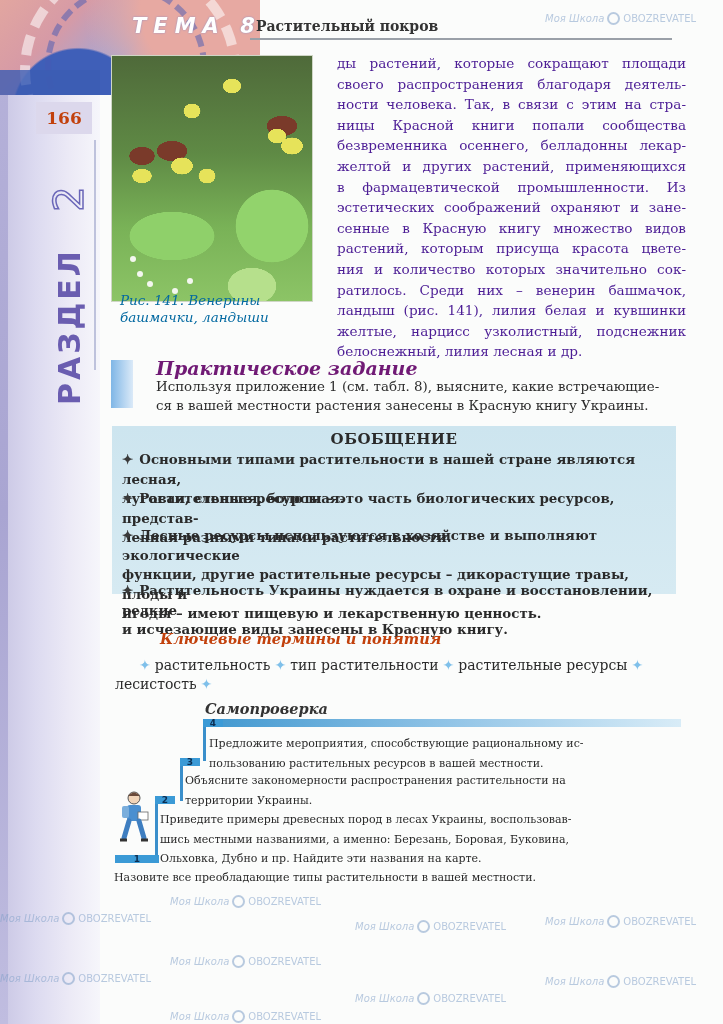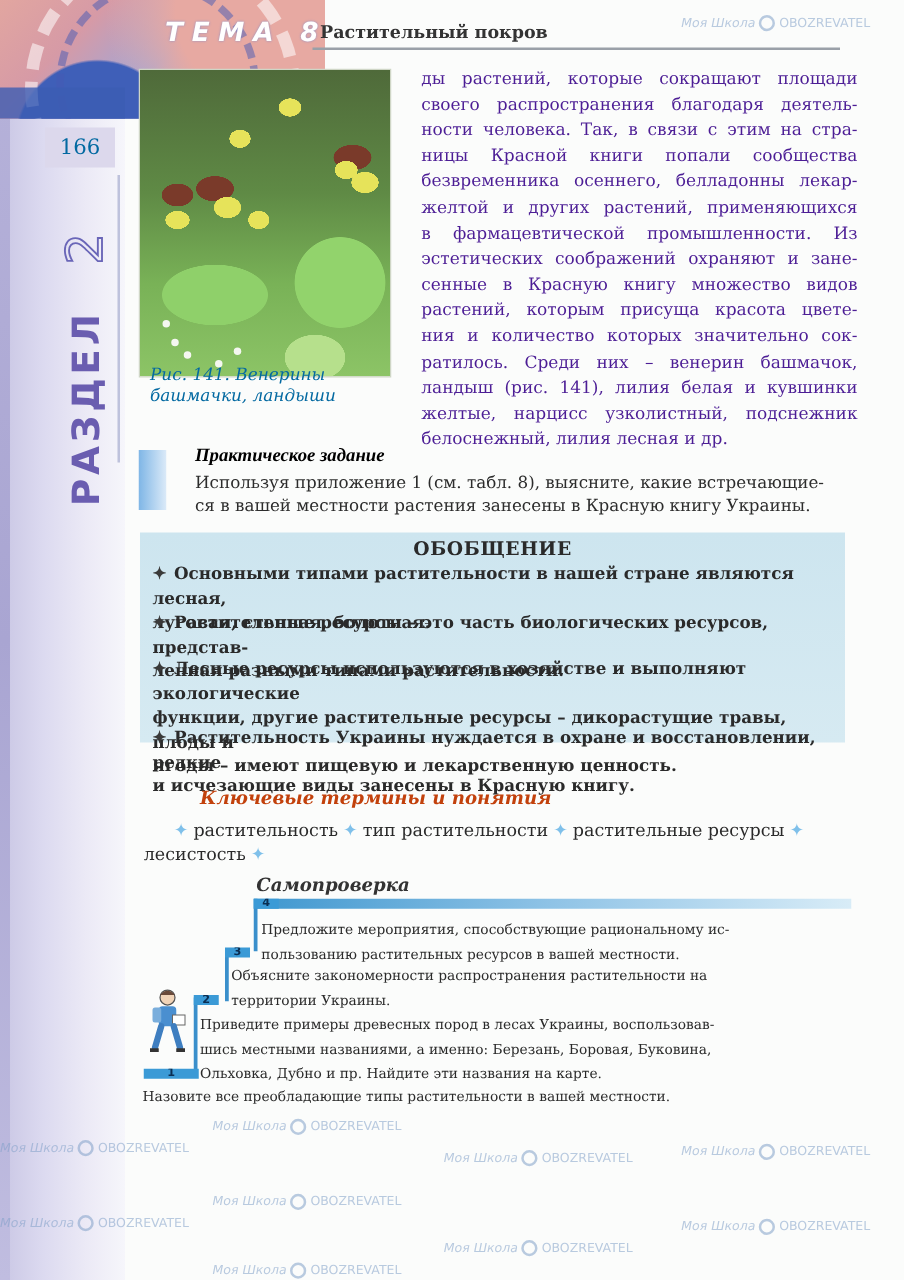--- a/index.html
+++ b/index.html
@@ -10,21 +10,21 @@
     background:
       radial-gradient(circle at 30% 120%,#3f5fb8 0 30%,transparent 31%),
       radial-gradient(circle at 80% 10%,#e7a9a2 0 30%,transparent 55%),
       linear-gradient(135deg,#e2a6a0 0%,#d69aa6 25%,#9fa7d9 50%,#e4b0aa 75%,#f0c6bd 100%);}
   .header-art .globe{position:absolute;left:20px;top:-40px;width:200px;height:200px;border-radius:50%;border:10px dashed rgba(255,255,255,0.55);}
   .header-art .globe2{position:absolute;left:45px;top:-15px;width:150px;height:150px;border-radius:50%;border:6px dashed rgba(70,90,180,0.5);}
   .header-art .blue{position:absolute;left:0;top:70px;width:100px;height:25px;background:#3c5db3;opacity:.8;}
   .topic-label{position:absolute;left:132px;top:14px;font-family:"DejaVu Sans","Liberation Sans",sans-serif;font-weight:bold;font-style:italic;font-size:21px;letter-spacing:7px;color:#ffffff;text-shadow:0 0 2px #8a8fc8;}
   .topic-title{position:absolute;left:256px;top:18px;font-size:14px;font-weight:bold;color:#333;}
   .header-rule{position:absolute;left:250px;top:38px;width:422px;height:2px;background:#9aa0a8;}
-  .page-number{position:absolute;left:36px;top:102px;width:56px;height:32px;background:#dcd8ec;font-size:17px;font-weight:normal;color:#0369a1;text-align:center;line-height:32px;}
+  .page-number{position:absolute;left:36px;top:102px;width:56px;height:32px;background:#dcd8ec;font-size:17px;font-weight:bold;color:#c2410c;text-align:center;line-height:32px;}
   .section-vertical{position:absolute;left:52px;top:405px;transform:rotate(-90deg);transform-origin:0 0;font-family:"DejaVu Sans","Liberation Sans",sans-serif;font-weight:bold;font-size:30px;letter-spacing:3px;color:#6a5db0;white-space:nowrap;}
   .section-num{position:absolute;left:56px;top:176px;transform:rotate(-90deg);font-family:"DejaVu Sans","Liberation Sans",sans-serif;font-size:40px;color:transparent;-webkit-text-stroke:1.5px #6a66b8;}
   .section-line{position:absolute;left:94px;top:140px;width:2px;height:230px;background:#9aa0c8;opacity:.6;}
   .figure{position:absolute;left:111px;top:55px;width:200px;height:245px;overflow:hidden;border:1px solid #cfd6c6;
     background:
       radial-gradient(ellipse 18px 14px at 70px 110px,#e6e35a 0 60%,transparent 61%),
       radial-gradient(ellipse 18px 14px at 180px 90px,#e6e35a 0 60%,transparent 61%),
       radial-gradient(ellipse 16px 12px at 30px 120px,#e6e35a 0 60%,transparent 61%),
       radial-gradient(ellipse 14px 12px at 95px 120px,#e6e35a 0 60%,transparent 61%),
       radial-gradient(ellipse 15px 12px at 165px 80px,#e6e35a 0 60%,transparent 61%),
@@ -37,21 +37,21 @@
       radial-gradient(ellipse 60px 60px at 160px 170px,#92d36c 0 60%,transparent 61%),
       radial-gradient(ellipse 40px 30px at 140px 230px,#b6e08c 0 60%,transparent 61%),
       linear-gradient(180deg,#4f6a3a 0%,#5f8a45 40%,#79b257 70%,#8cc466 100%);}
   .figure .lily{position:absolute;width:6px;height:6px;border-radius:50%;background:#f4f7f0;}
   .figure-caption{position:absolute;left:120px;top:292px;width:182px;text-align:left;font-style:italic;font-size:13.5px;line-height:17px;color:#0369a1;}
   .body-text{position:absolute;left:325px;top:53px;width:349px;font-size:13.6px;line-height:20.6px;color:#4c1d95;text-align:justify;margin-left:12px;}
   .body-text .line{display:block;text-align:justify;text-align-last:justify;white-space:nowrap;}
   .body-text .line.last{text-align-last:left;}
   .practical{position:absolute;left:108px;top:357px;width:570px;height:50px;}
   .practical .accent{position:absolute;left:3px;top:3px;width:22px;height:48px;background:linear-gradient(90deg,#7fb6e6,#dbeaf8);}
-  .practical-title{position:absolute;left:48px;top:0;font-style:italic;font-weight:bold;font-size:15px;color:#000000;font-family:Liberation Serif, serif;}
+  .practical-title{position:absolute;left:48px;top:0;font-style:italic;font-weight:bold;font-size:19px;color:#701a75;}
   .practical-text{position:absolute;left:48px;top:20px;width:535px;font-size:13.4px;line-height:19px;color:#2c2c2c;}
   .summary-box{position:absolute;left:112px;top:426px;width:564px;height:168px;background:#cfe6f0;background:linear-gradient(180deg,#cde5ef,#d6eaf2);}
   .summary-title{position:absolute;left:0;top:4px;width:100%;text-align:center;font-size:15px;font-weight:bold;color:#2a2a2a;letter-spacing:.5px;}
   .summary-item{position:absolute;left:10px;width:548px;font-size:13.4px;line-height:19.5px;font-weight:bold;color:#2a2a2a;}
   .summary-item .mark{color:#3a3a3a;margin-right:6px;}
   .terms-title{position:absolute;left:160px;top:630px;font-style:italic;font-weight:bold;font-size:14.5px;color:#c2410c;}
   .terms-line{position:absolute;left:115px;top:656px;width:560px;font-size:14px;line-height:19px;color:#2a2a2a;}
   .terms-line .diamond{color:#7fc0ea;font-size:14px;margin:0 4px;}
   .self-title{position:absolute;left:205px;top:700px;font-style:italic;font-weight:bold;font-size:14.5px;color:#333;}
   .stair-bar{position:absolute;background:linear-gradient(90deg,#3f97cf,#8fc3e6 50%,#d8ecf7);}

